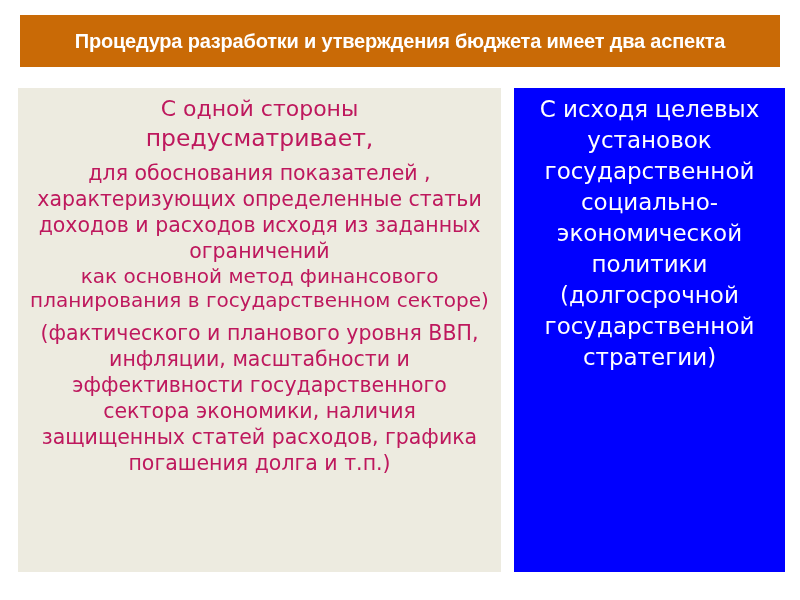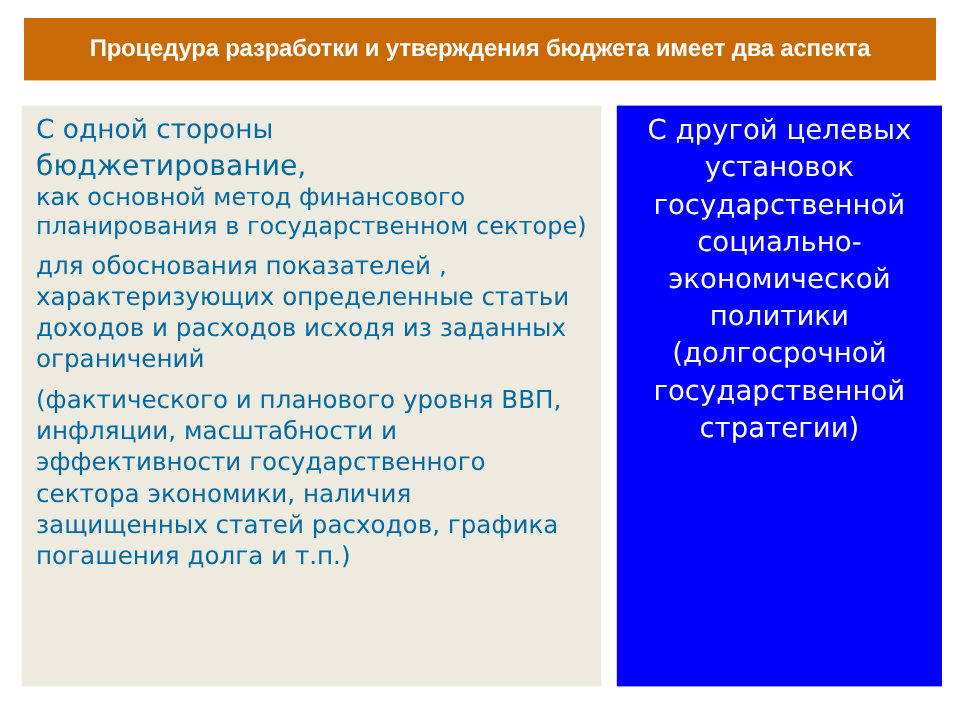--- a/index.html
+++ b/index.html
@@ -51,21 +51,22 @@
     left: 18px;
     top: 88px;
     width: 483px;
     height: 484px;
     background: #edebe0;
     box-sizing: border-box;
     padding: 4px 12px 0 12px;
     overflow: hidden;
   }
   .lp {
-    color: #0369a1;
+    color: #be185d;
+    text-align: center;
     font-family: "DejaVu Sans", sans-serif;
     margin: 0;
   }
   
   #lp-line-1 {
     font-size: 22px;
     line-height: 30px;
     padding-top: 2px;
   }
   #lp-para-2 {
@@ -127,27 +128,27 @@
 
   <div id="title-banner">
     <div id="title-text">Процедура разработки и утверждения бюджета имеет два аспекта</div>
   </div>
 
   <div id="left-panel">
 
     <p class="lp" id="lp-line-1">С одной стороны</p>
 
 
-    <p class="lp" id="lp-line-big"><span>бюджетирование,</span><br></p>
+    <p class="lp" id="lp-line-big"><span>предусматривает,</span><br></p>
+
+    <p class="lp" id="lp-para-4">для обоснования показателей , характеризующих определенные статьи доходов и расходов исходя из заданных ограничений</p>
 
     <p class="lp" id="lp-para-3">как основной метод финансового планирования в государственном секторе)</p>
-
-    <p class="lp" id="lp-para-4">для обоснования показателей , характеризующих определенные статьи доходов и расходов исходя из заданных ограничений</p>
 
     <p class="lp" id="lp-para-5">(фактического и планового уровня ВВП, инфляции, масштабности и эффективности государственного сектора экономики, наличия защищенных статей расходов, графика погашения долга и т.п.)</p>
 
   </div>
 
   <div id="right-panel">
-    <p id="rp-text">С другой целевых установок государственной социально-экономической политики (долгосрочной государственной стратегии)</p>
+    <p id="rp-text">С исходя целевых установок государственной социально-экономической политики (долгосрочной государственной стратегии)</p>
   </div>
 
 </div>
 
 </body></html>

